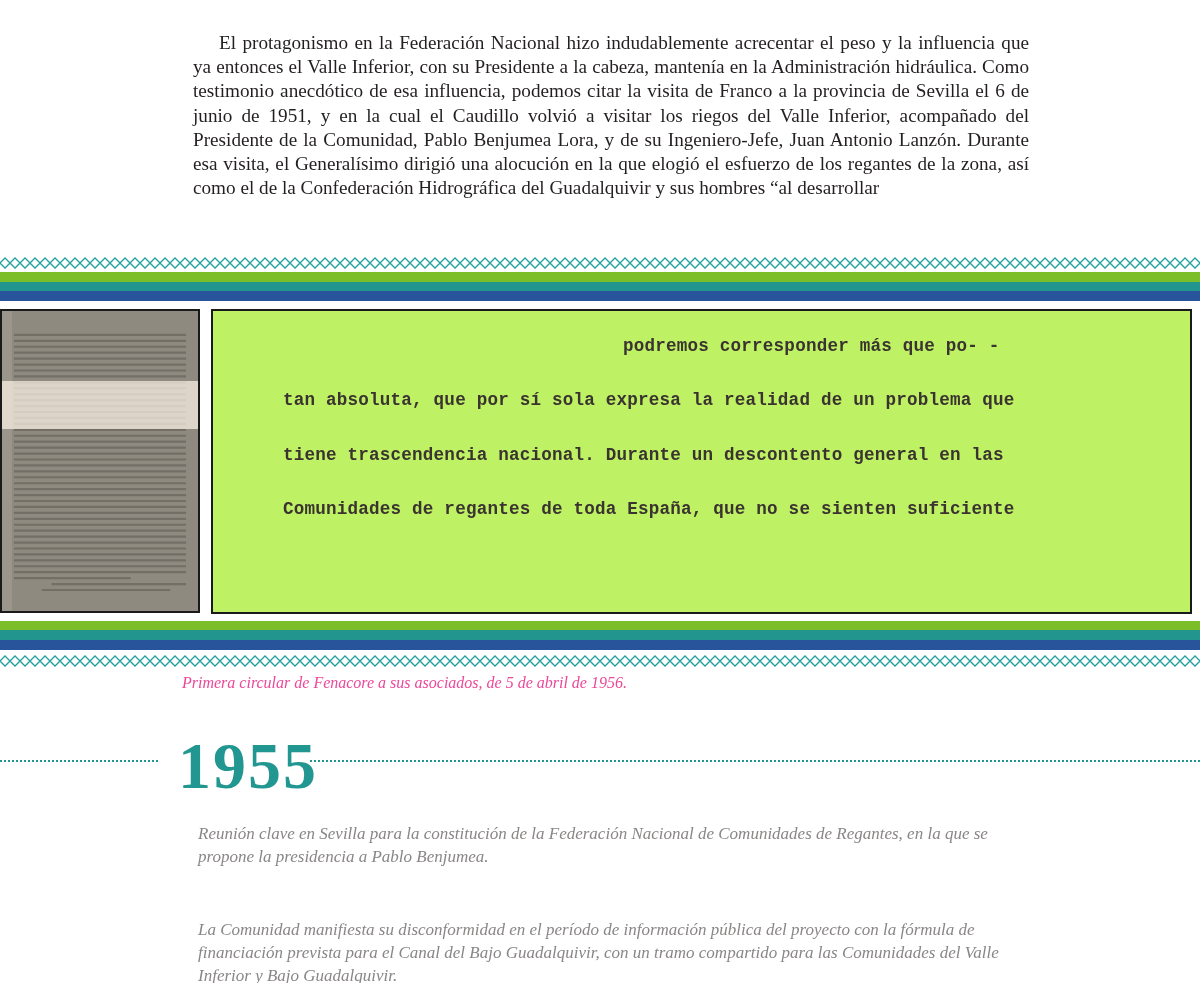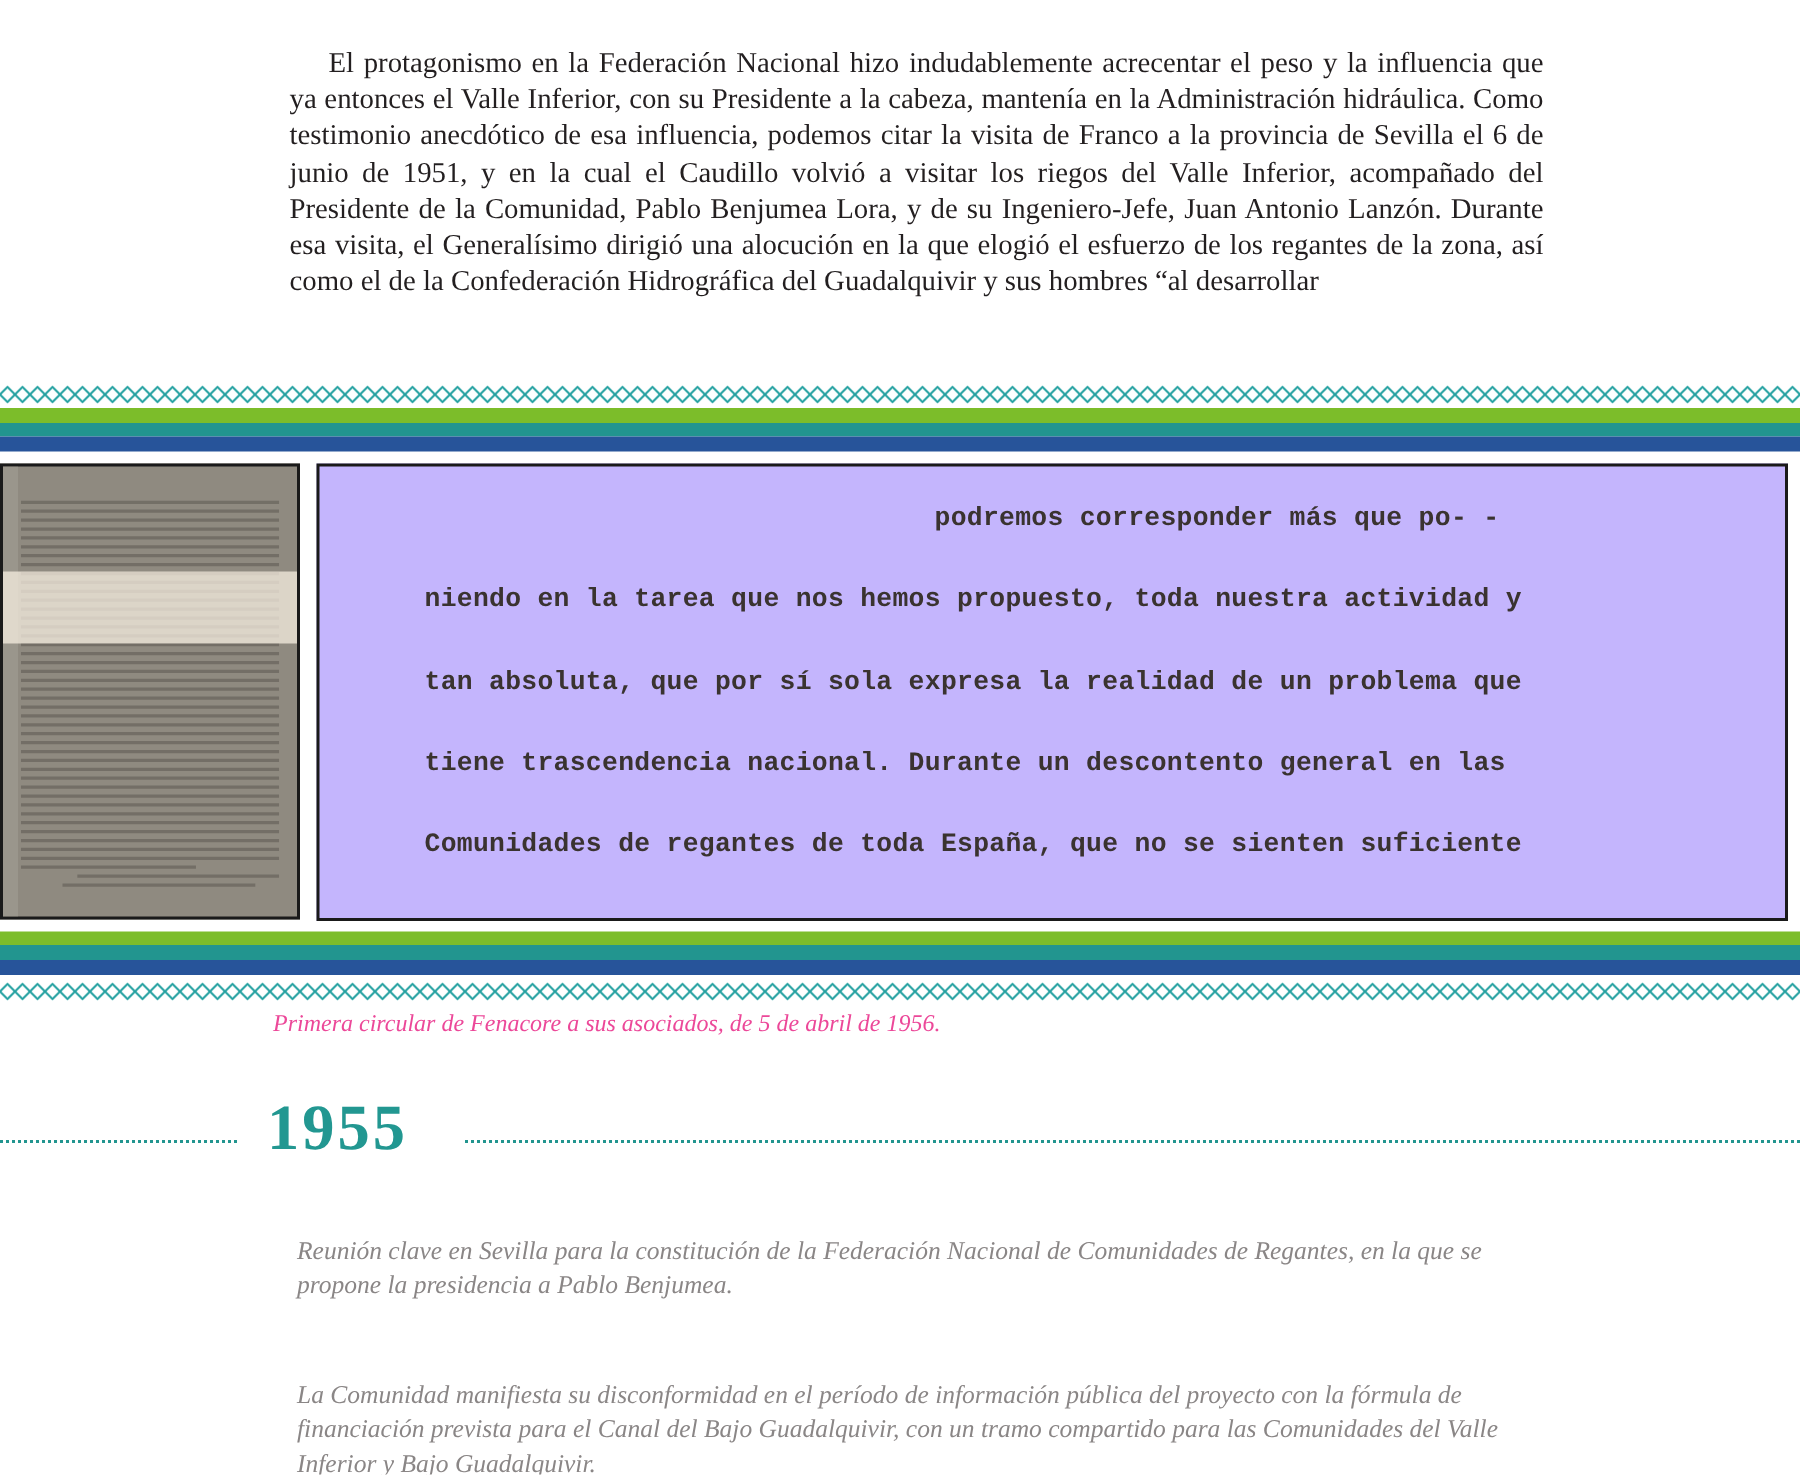--- a/index.html
+++ b/index.html
@@ -22,39 +22,39 @@
     border:2px solid #1a1a1a; box-sizing:border-box; overflow:hidden;
     background:#8f8a80;
   }
   .thumb-lines { position:absolute; left:10px; top:14px; right:8px; bottom:10px; }
   .thumb-band { position:absolute; left:0; right:0; top:70px; height:48px; background:rgba(245,237,224,0.75); }
   .thumb-left { position:absolute; left:0; top:0; bottom:0; width:10px; background:#9a968c; }
 
   .doc-frame {
     position:absolute; left:211px; top:309px; width:981px; height:305px;
     border:2px solid #1a1a1a; box-sizing:border-box; overflow:hidden;
-    background:#c4b5fd;
+    background:#bef264;
   }
   .doc-text {
     position:absolute; left:70px; top:-10px; width:900px;
     font-family:"Liberation Mono","DejaVu Sans Mono",monospace;
     font-size:17.6px; line-height:18.1px; color:#3a3330;
     font-weight:bold; white-space:pre; letter-spacing:0.2px;
   }
   .doc-line { display:block; }
 
   .caption {
     position:absolute; left:182px; top:674px;
     font-style:italic; font-size:16px; color:#ec4899;
   }
 
   .dotted { position:absolute; top:760px; height:0; border-top:2px dotted #22958f; }
   .year {
     position:absolute; left:178px; top:728px;
-    font-size:43px; font-weight:bold; color:#229791; letter-spacing:2px;
+    font-size:66px; font-weight:bold; color:#229791; letter-spacing:2px;
   }
 
   .event {
     position:absolute; left:182px; width:820px;
     font-style:italic; font-size:17px; line-height:23px; color:#8a8686;
     margin:16px;
   }
 </style>
 </head>
 <body>
@@ -122,21 +122,20 @@
       <line x1="40" y1="262" x2="176" y2="262"></line>
         <line x1="30" y1="268" x2="160" y2="268"></line>
     </g>
   </svg>
   <div class="thumb-band"></div>
 </div>
 
 <div class="doc-frame">
   <div class="doc-text">
     <span class="doc-line" style="padding-left:340px">podremos corresponder más que po- -</span>
-    <span class="doc-line">niendo en la tarea que nos hemos propuesto, toda nuestra actividad y</span>
     <span class="doc-line">tan absoluta, que por sí sola expresa la realidad de un problema que</span>
     <span class="doc-line">tiene trascendencia nacional. Durante un descontento general en las</span>
     <span class="doc-line">Comunidades de regantes de toda España, que no se sienten suficiente</span>
     
     
     
     
     
     
     

